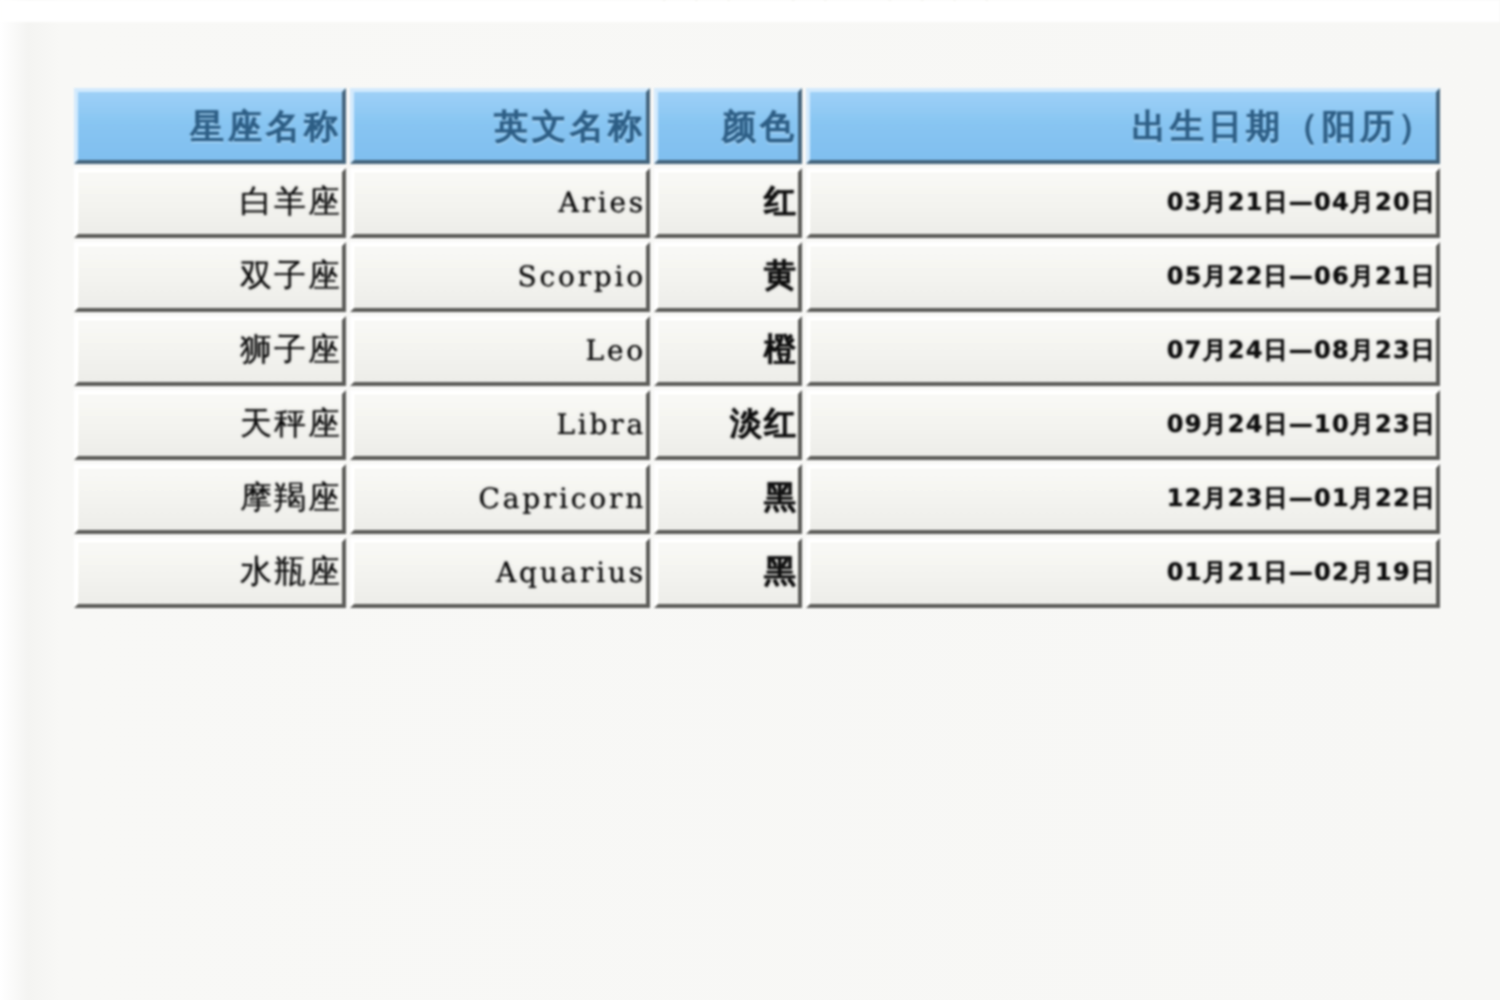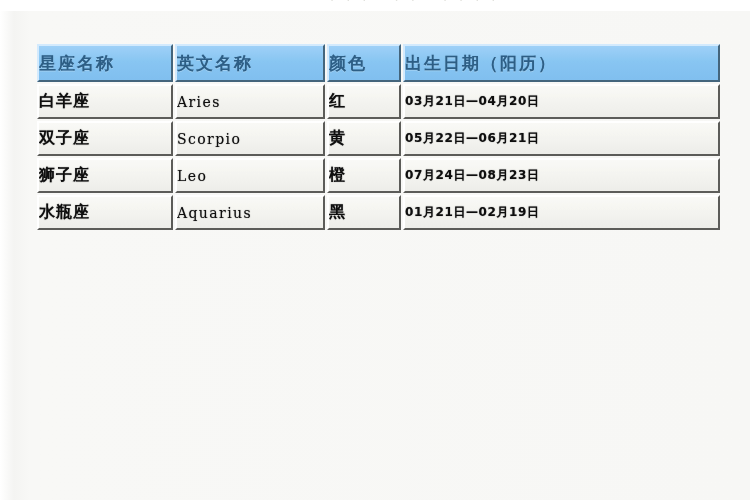--- a/index.html
+++ b/index.html
@@ -52,21 +52,21 @@
     border-collapse: separate;
     border-spacing: 2px 2px;
     table-layout: fixed;
   }
 
   #zodiac-table th,
   #zodiac-table td {
     padding: 0;
     margin: 0;
     height: 31px;
-    text-align: left;
+    text-align: right;
     vertical-align: middle;
     overflow: hidden;
     white-space: nowrap;
   }
 
   
   #zodiac-table thead th {
     background: linear-gradient(180deg, #9ccdf3 0%, #87c3ef 45%, #7fbdec 100%);
     border: 2px solid;
     border-color: #c9e3f8 #4e6f88 #3f6party 0;
@@ -89,21 +89,21 @@
     border-top-color: #fdfdfc;
     border-left-color: #fdfdfc;
     border-right-color: #5d5d5a;
     border-bottom-color: #5d5d5a;
     color: #121212;
   }
 
   .c-name {
     font-size: 16px;
     letter-spacing: 1px;
-    font-weight: 700;
+    font-weight: 400;
     text-shadow: 0 0 1.1px rgba(40,40,40,0.6);
   }
   .c-en {
     font-family: "DejaVu Serif", "Liberation Serif", serif;
     font-size: 14px;
     letter-spacing: 1.4px;
     font-weight: 400;
     text-shadow: 0 0 1.1px rgba(40,40,40,0.55);
   }
   .c-color {
@@ -172,20 +172,32 @@
           <td class="c-color">黄</td>
           <td class="c-date">05月22日—06月21日</td>
         </tr>
         <tr>
           <td class="c-name">狮子座</td>
           <td class="c-en">Leo</td>
           <td class="c-color">橙</td>
           <td class="c-date">07月24日—08月23日</td>
         </tr>
         <tr>
+          <td class="c-name">天秤座</td>
+          <td class="c-en">Libra</td>
+          <td class="c-color">淡红</td>
+          <td class="c-date">09月24日—10月23日</td>
+        </tr>
+        <tr>
+          <td class="c-name">摩羯座</td>
+          <td class="c-en">Capricorn</td>
+          <td class="c-color">黑</td>
+          <td class="c-date">12月23日—01月22日</td>
+        </tr>
+        <tr>
           <td class="c-name">水瓶座</td>
           <td class="c-en">Aquarius</td>
           <td class="c-color">黑</td>
           <td class="c-date">01月21日—02月19日</td>
         </tr>
       </tbody>
   </table>
 
 </div>
 

